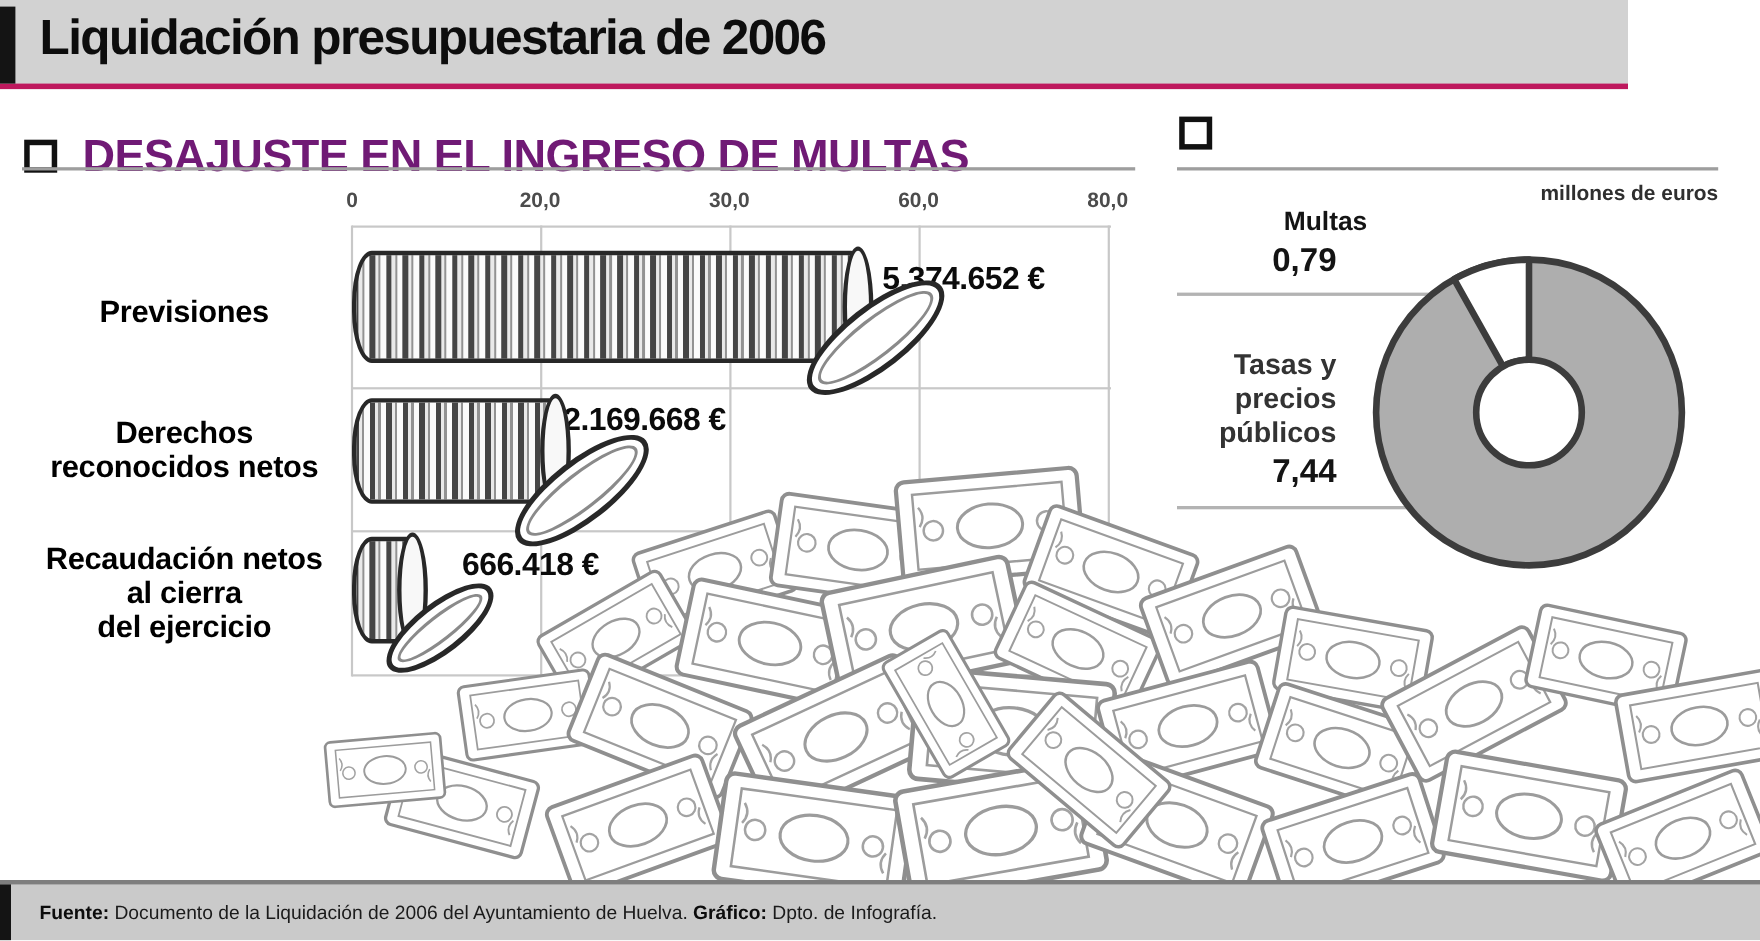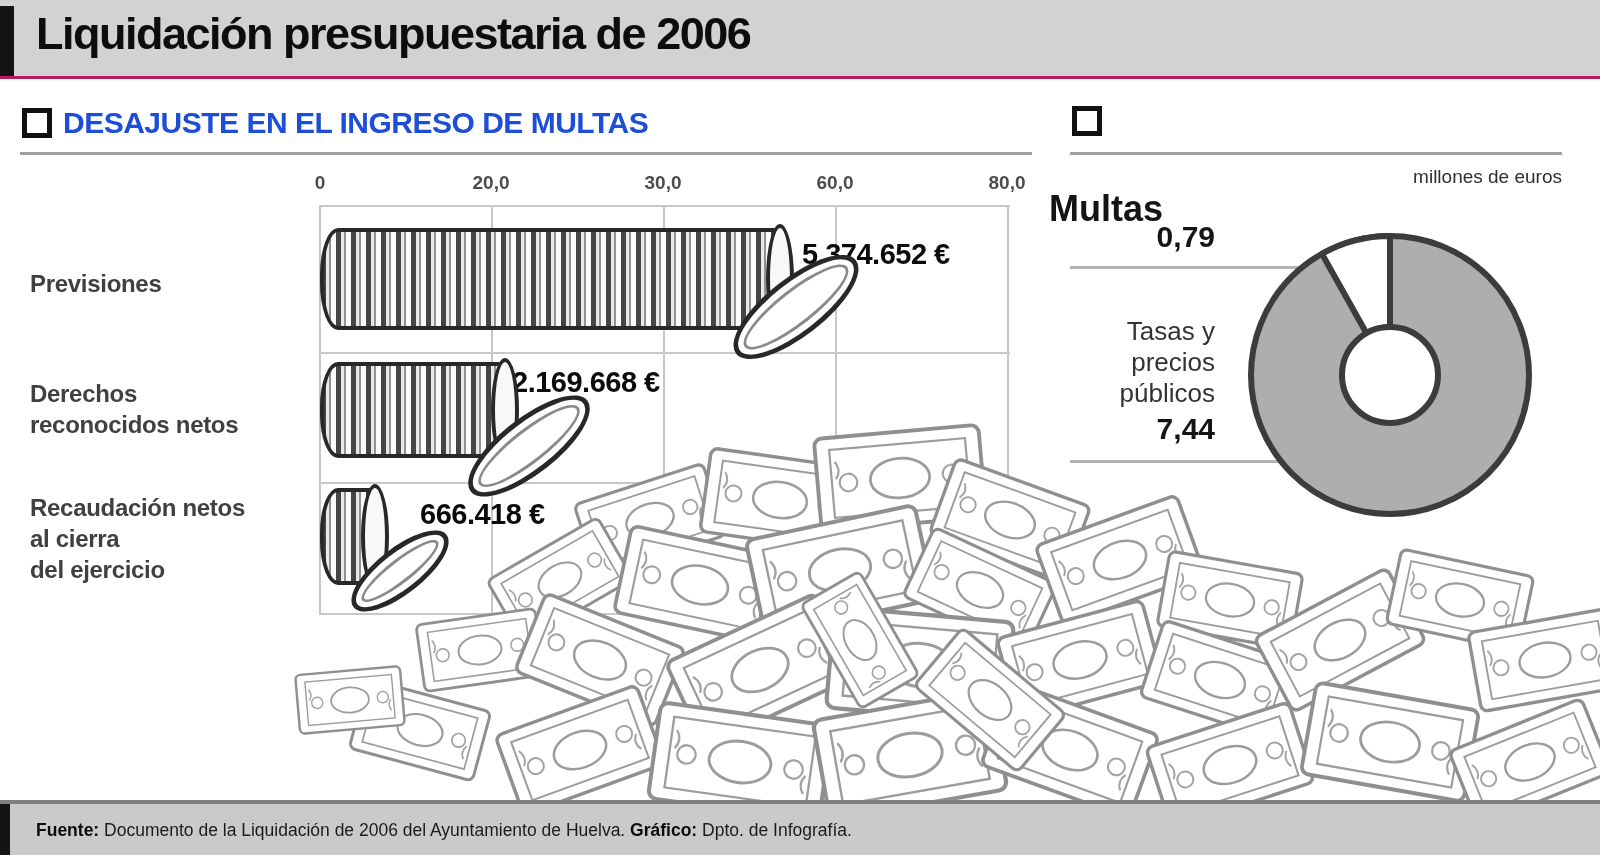--- a/index.html
+++ b/index.html
@@ -1,49 +1,49 @@
 <!DOCTYPE html>
 <html><head>
 <meta charset="utf-8">
 <style>
   html,body{margin:0;padding:0;background:#fff;}
   .stage{
     position:relative;width:1600px;height:855px;overflow:hidden;background:#fff;
     font-family:"Liberation Sans","DejaVu Sans",sans-serif;color:#111;
   }
   
-  .title-band{position:absolute;left:0;top:0;width:1600px;height:76px;background:#d2d2d2;border-bottom:3px solid #be185d;}
+  .title-band{position:absolute;left:0;top:0;width:1480px;height:76px;background:#d2d2d2;border-bottom:5px solid #be185d;}
   .corner-bar{position:absolute;left:0;top:6px;width:14px;height:70px;background:#141414;}
   .page-title{position:absolute;left:36px;top:8px;margin:0;font-size:45px;font-weight:bold;letter-spacing:-1.5px;color:#0d0d0d;}
   
   .section-head{position:absolute;display:flex;align-items:center;gap:11px;}
   .bullet{width:20px;height:20px;border:5px solid #111;background:transparent;flex:0 0 auto;}
-  .section-head h2{margin:0;font-size:30px;font-weight:800;letter-spacing:-0.5px;color:#1d4ed8;white-space:nowrap;}
+  .section-head h2{margin:12px;font-size:41px;font-weight:800;letter-spacing:-0.5px;color:#701a75;white-space:nowrap;}
   .rule{position:absolute;height:3px;background:#9e9e9e;}
   .thin-rule{position:absolute;height:3px;background:#b3b3b3;}
   
   .tick{position:absolute;top:172px;width:64px;text-align:center;font-size:19px;font-weight:600;color:#4c4c4c;}
   .gridline-v{position:absolute;top:205px;width:2px;height:410px;background:#c8c8c8;}
   .gridline-h{position:absolute;left:320px;width:690px;height:2px;background:#c8c8c8;}
-  .cat-label{position:absolute;left:30px;width:275px;text-align:left;font-size:24px;font-weight:600;
-             color:#404040;line-height:31px;white-space:pre-line;letter-spacing:-0.3px;}
+  .cat-label{position:absolute;left:30px;width:275px;text-align:center;font-size:28px;font-weight:600;
+             color:#000000;line-height:31px;white-space:pre-line;letter-spacing:-0.3px;}
   .value-label{position:absolute;font-size:29px;font-weight:bold;color:#0b0b0b;letter-spacing:-0.5px;white-space:nowrap;}
   .bar-row{position:absolute;left:320px;z-index:3;}
   .coin-roll{position:absolute;left:0;top:0;height:100%;box-sizing:border-box;
     border:4px solid #282828;border-radius:18px 8px 8px 18px / 46% 30% 30% 46%;
     background:repeating-linear-gradient(90deg,#454545 0 2px,#e9e9e9 2px 5px,#929292 5px 7px,#fbfbfb 7px 12px,#454545 12px 15px);}
   .end-cap{position:absolute;top:-4px;height:calc(100% + 8px);width:28px;box-sizing:border-box;
     border:4px solid #282828;border-radius:50%;background:#f8f8f8;}
   .tilted-coin{position:absolute;box-sizing:border-box;border:5px solid #282828;border-radius:50%;
     background:#fff;transform:rotate(-38deg);z-index:4;}
   .tilted-coin .coin-face-inner{position:absolute;inset:6px;border:3px solid #8a8a8a;border-radius:50%;}
   
-  .unit-label{position:absolute;left:1300px;top:166px;width:262px;text-align:right;font-size:19px;font-weight:400;color:#2f2f2f;}
+  .unit-label{position:absolute;left:1300px;top:166px;width:262px;text-align:right;font-size:19px;font-weight:700;color:#2f2f2f;}
   .slice-label{position:absolute;text-align:right;font-weight:bold;color:#141414;white-space:pre-line;}
-  .slice-sub{font-weight:400;color:#333;}
+  .slice-sub{font-weight:700;color:#333;}
   .donut-svg{position:absolute;left:1240px;top:225px;z-index:5;}
   
   .money-svg{position:absolute;left:0;top:0;z-index:2;pointer-events:none;}
   
   .footer-band{position:absolute;left:0;bottom:0;width:1600px;height:51px;background:#cacaca;border-top:4px solid #7e7e7e;z-index:6;}
   .footer-corner{position:absolute;left:0;top:0;width:10px;height:100%;background:#141414;}
   .footer-text{position:absolute;left:36px;top:50%;transform:translateY(-50%);font-size:17.5px;color:#1b1b1b;white-space:nowrap;}
   .footer-text b{font-weight:bold;color:#0c0c0c;}
   .grid-layer{position:absolute;inset:0;z-index:1;}
   .rows-layer{position:absolute;inset:0;z-index:3;}
@@ -161,21 +161,21 @@
     <div class="value-label" style="left:420px;top:498px">666.418 €</div>
   </div>
 
   <div>
     <div class="section-head" style="left:1072px;top:106px">
       <span class="bullet"></span>
     </div>
     <div class="rule" style="left:1070px;top:152px;width:492px"></div>
     <div class="unit-label">millones de euros</div>
 
-    <div class="slice-label" style="left:988px;top:188px;width:175px;font-size:36px">Multas</div>
+    <div class="slice-label" style="left:1068px;top:188px;width:175px;font-size:24px">Multas</div>
     <div class="slice-label" style="left:1040px;top:220px;width:175px;font-size:30px">0,79</div>
     <div class="thin-rule" style="left:1070px;top:266px;width:292px"></div>
 
     <div class="slice-label slice-sub" style="left:1040px;top:316px;width:175px;font-size:26px;line-height:31px">Tasas y
 precios
 públicos</div>
     <div class="slice-label" style="left:1040px;top:412px;width:175px;font-size:30px">7,44</div>
     <div class="thin-rule" style="left:1070px;top:460px;width:292px"></div>
 
     <svg class="donut-svg" width="300" height="300" viewBox="-150 -150 300 300">

